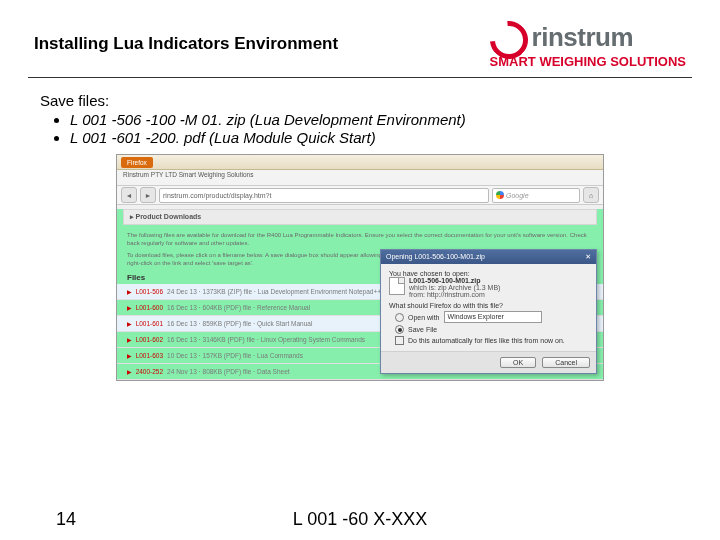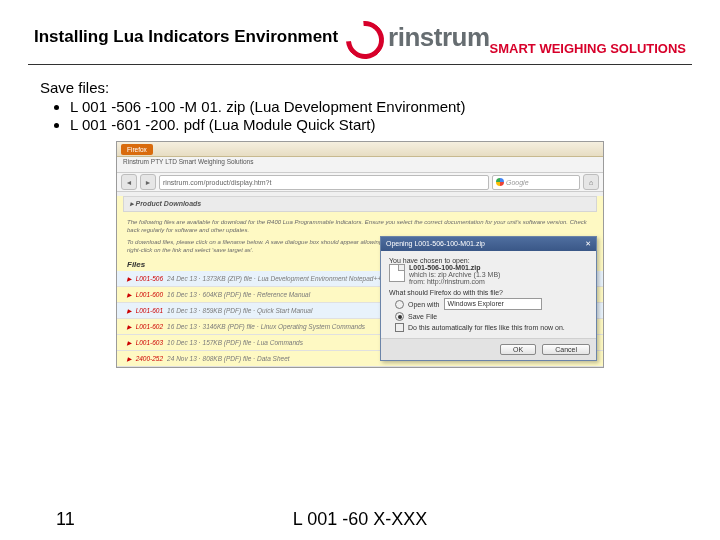--- a/index.html
+++ b/index.html
@@ -17,22 +17,22 @@
     align-items: center;
     justify-content: space-between;
     padding: 18px 34px 0 34px;
   }
   .title {
     font-size: 17px;
     font-weight: bold;
   }
   .logo {
     display: flex;
-    flex-direction: row;
-    align-items: flex-end;
+    flex-direction: column;
+    align-items: flex-start;
   }
   .logo-row { display:flex; align-items:center; }
   .logo-arc {
     display:inline-block;
     width: 28px; height: 28px;
     border: 5px solid #d7002a;
     border-radius: 50%;
     border-left-color: transparent;
     transform: rotate(40deg);
     margin-right: 4px;
@@ -60,21 +60,21 @@
   .content {
     padding: 14px 40px 0 40px;
     font-size: 15px;
   }
   .save-label { font-weight: normal; }
   .bullets {
     margin: 2px 0 6px 30px;
     padding: 0;
     list-style: disc;
   }
-  .bullets li { margin: 1px 0; }
+  .bullets li { margin: 1px 0; font-style: italic; }
 
   
   .browser-wrap {
     margin: 8px auto 0 auto;
     width: 488px;
     border: 1px solid #9b9b9b;
     background: #f0f0f0;
     box-sizing: border-box;
     position: relative;
   }
@@ -117,21 +117,21 @@
     flex:1; height:13px; background:#fff; border:1px solid #bbb;
     border-radius:2px; padding:0 3px; color:#666; line-height:13px;
     overflow:hidden;
   }
   .search-field {
     width:80px; height:13px; background:#fff; border:1px solid #bbb;
     border-radius:2px; padding:0 3px; color:#999; line-height:13px;
     display:flex; align-items:center; gap:2px;
   }
   .g-ico { width:8px;height:8px; background:conic-gradient(#4285f4 0 25%, #ea4335 0 50%, #fbbc05 0 75%, #34a853 0 100%); border-radius:50%; }
-  .bw-body { background:#fef9c3; padding:0;font-style:italic; }
+  .bw-body { background:#86efac; padding:0; }
   .section-band {
     background:#ebebeb; border:1px solid #d5d5d5;
     margin:4px 6px; height:14px; line-height:14px;
     font-size:7px; font-weight:bold; color:#555;
     padding:0 6px;
   }
   .desc {
     font-size:6px; color:#6b6b6b; padding:2px 10px; line-height:1.35;
   }
   .files-h {
@@ -293,14 +293,14 @@
         <div class="dlg-btn">OK</div>
         <div class="dlg-btn">Cancel</div>
       </div>
     </div>
   </div>
 </div>
 
 <div class="footer">
   <span></span>
   <span class="footer-center">L 001 -60 X-XXX</span>
-  <span>11</span>
+  <span>14</span>
 </div>
 
 </body></html>

